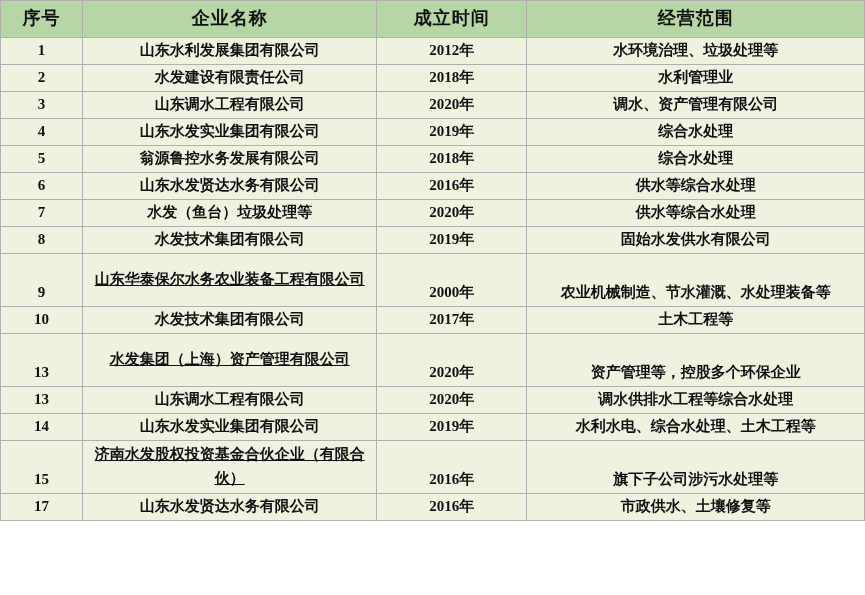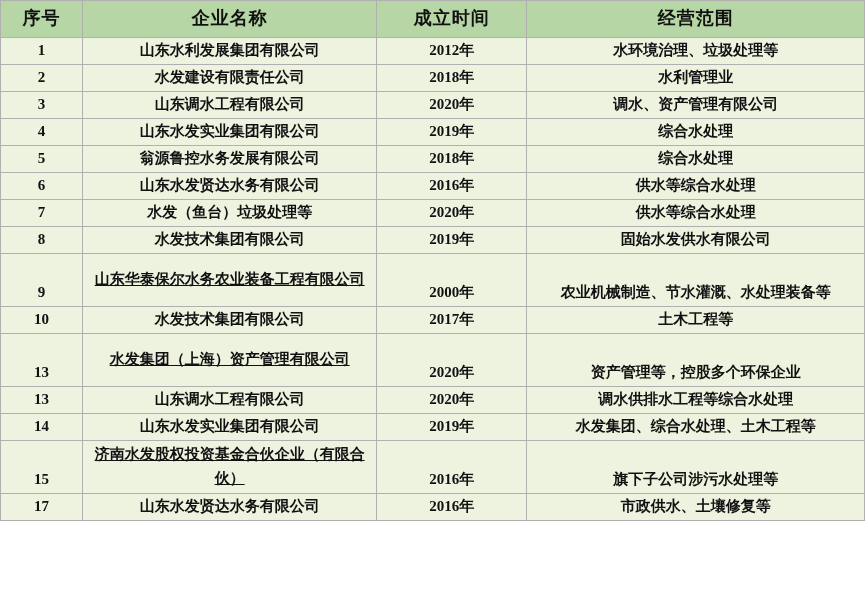--- a/index.html
+++ b/index.html
@@ -157,21 +157,21 @@
         <tr>
           <td class="col-index">13</td>
           <td class="col-name">山东调水工程有限公司</td>
           <td class="col-founded">2020年</td>
           <td class="col-scope">调水供排水工程等综合水处理</td>
         </tr>
         <tr>
           <td class="col-index">14</td>
           <td class="col-name">山东水发实业集团有限公司</td>
           <td class="col-founded">2019年</td>
-          <td class="col-scope">水发集团、综合水处理、土木工程等</td>
+          <td class="col-scope">水利水电、综合水处理、土木工程等</td>
         </tr>
         <tr class="tall">
           <td class="col-index">15</td>
           <td class="col-name">济南水发股权投资基金合伙企业（有限合伙）</td>
           <td class="col-founded">2016年</td>
           <td class="col-scope">旗下子公司涉污水处理等</td>
         </tr>
         <tr>
           <td class="col-index">17</td>
           <td class="col-name">山东水发贤达水务有限公司</td>

